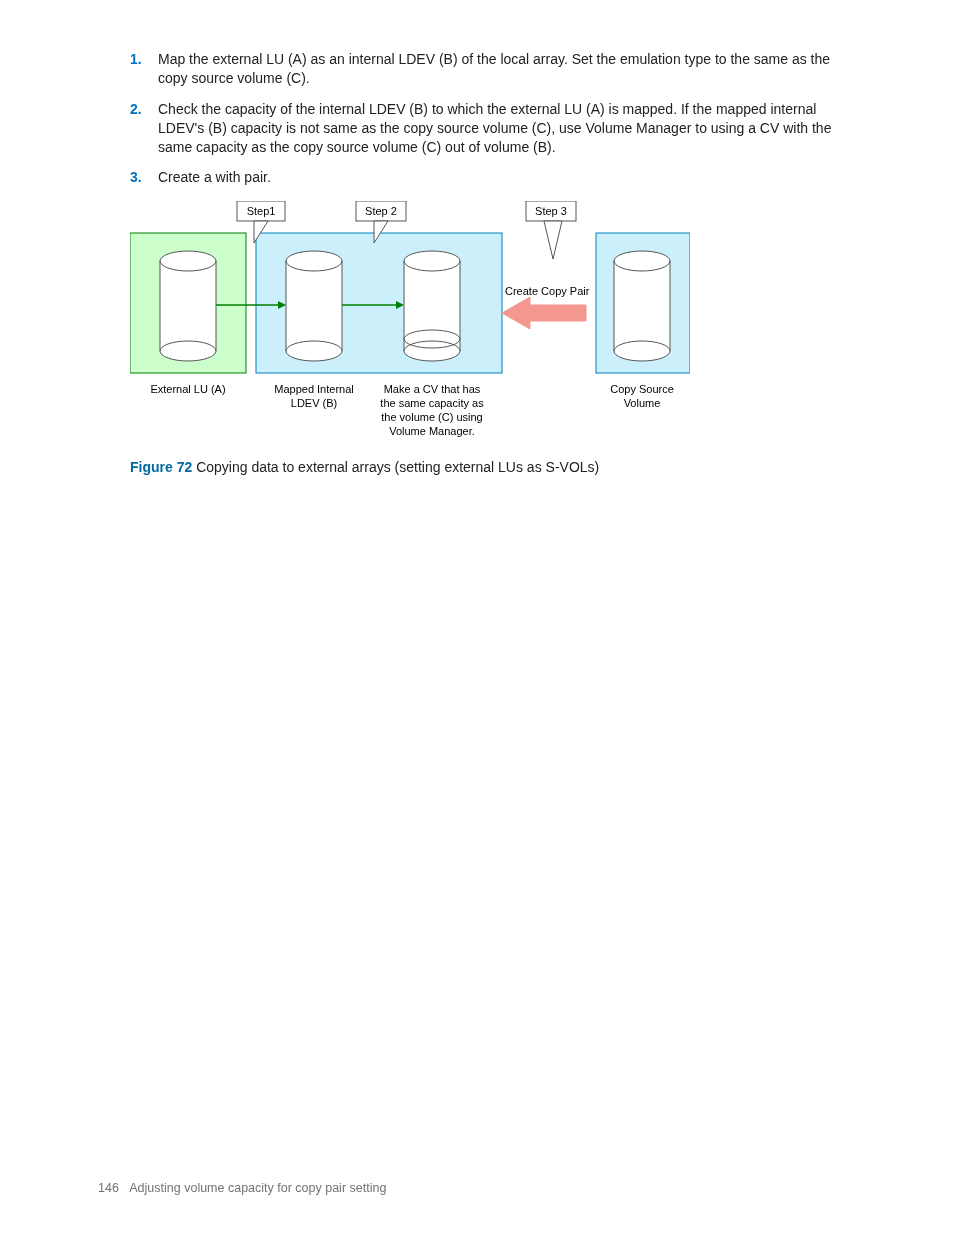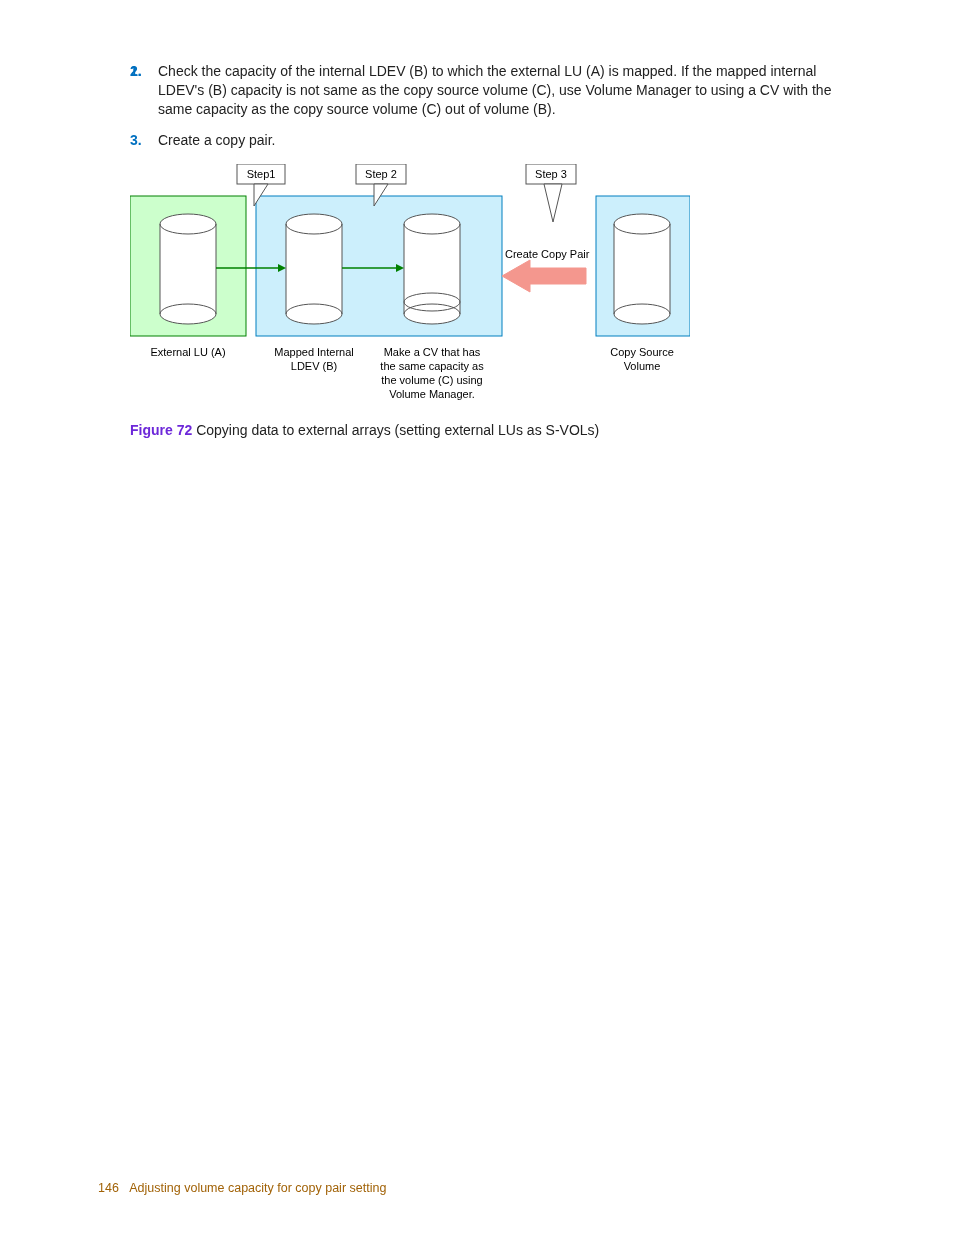--- a/index.html
+++ b/index.html
@@ -43,51 +43,52 @@
   }
   .diagram {
     display: block;
   }
   .figcaption {
     margin-top: 8px;
     font-size: 14px;
     font-family: "Trebuchet MS", "Lucida Sans", Arial, sans-serif;
   }
   .figcaption .fignum {
-    color: #6d28d9;
+    color: #0369a1;
     font-weight: bold;
     font-family: Arial, sans-serif;
   }
   .footer {
     position: absolute;
     left: 98px;
     bottom: 40px;
     font-size: 12.5px;
     font-family: "Trebuchet MS", "Lucida Sans", Arial, sans-serif;
-    color: #a16207;
+    color: #737373;
   }
   
   svg text { font-family: Arial, sans-serif; }
 </style>
 </head>
 <body>
 
 <div class="page">
 
   <ol class="steps">
     <li>
       <span class="num">1.</span>
+      <span>Map the external LU (A) as an internal LDEV (B) of the local array. Set the emulation type to the same as the copy source volume (C).</span>
     </li>
     <li>
       <span class="num">2.</span>
       <span>Check the capacity of the internal LDEV (B) to which the external LU (A) is mapped. If the mapped internal LDEV's (B) capacity is not same as the copy source volume (C), use Volume Manager to using a CV with the same capacity as the copy source volume (C) out of volume (B).</span>
     </li>
     <li>
       <span class="num">3.</span>
-      <span>Create a copy pair.</span>
+      <span>Create a with pair.</span>
     </li>
   </ol>
 
   <div class="diagram-wrap">
     <svg class="diagram" width="560" height="250" viewBox="0 0 560 250">
 
       <rect x="0" y="32" width="116" height="140" fill="#ccffcc" stroke="#008000" stroke-width="1"></rect>
       <rect x="126" y="32" width="246" height="140" fill="#cceffc" stroke="#007fbf" stroke-width="1"></rect>
       <rect x="466" y="32" width="94" height="140" fill="#cceffc" stroke="#007fbf" stroke-width="1"></rect>
 

